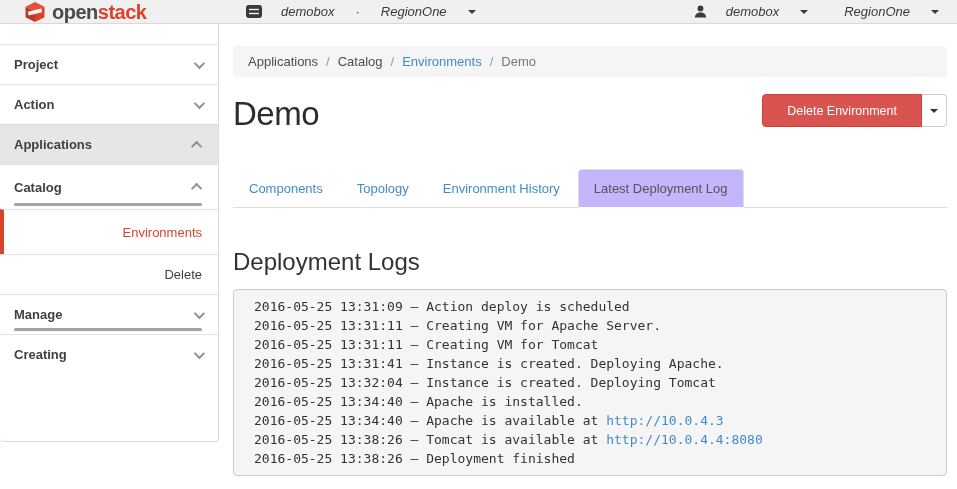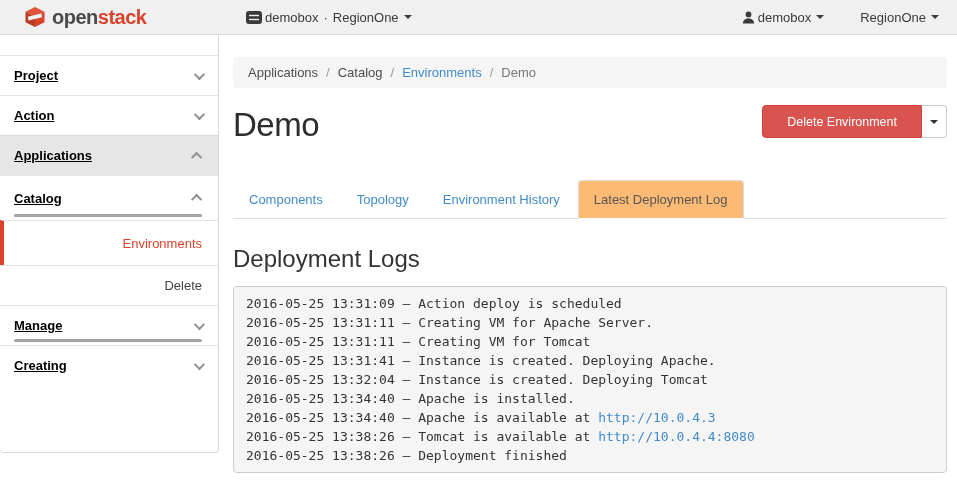--- a/index.html
+++ b/index.html
@@ -10,21 +10,21 @@
   *{box-sizing:border-box;margin:0;padding:0;}
   html,body{width:957px;height:489px;overflow:hidden;}
   body{
     font-family:"Liberation Sans",sans-serif;
     background:#ffffff;
     color:#333;
     font-size:13px;
   }
   
   .navbar{
-    height:35px;
+    height:24px;
     background:#f0f0f0;
     border-bottom:1px solid #d9d9d9;
     display:flex;
     align-items:center;
   }
   .brand{
     width:219px;
     padding-left:24px;
     display:flex;
     align-items:center;
@@ -35,24 +35,25 @@
     font-size:20px;
     font-weight:bold;
     letter-spacing:-0.5px;
     line-height:1;
   }
   .brand-text .open{color:#4a4a4a;}
   .brand-text .stack{color:var(--accent);}
   .nav-item{
     display:flex;
     align-items:center;
-    gap:3px;
+    gap:19px;
     color:#3a3a3a;
     cursor:pointer;
     white-space:nowrap;
+    font-style:italic;
   }
   .switcher{margin-left:27px;}
   .nav-right{
     margin-left:auto;
     display:flex;
     align-items:center;
     gap:36px;
     padding-right:18px;
   }
   .caret{
@@ -83,22 +84,21 @@
     display:flex;
     align-items:center;
     padding:0 16px 0 14px;
     border-top:1px solid #e4e4e4;
     cursor:pointer;
     background:#fff;
   }
   .side-row.tall{height:45px;}
   .side-header .label{
     font-weight:bold;
-    color:#000000;
-    text-decoration:underline;
+    color:#404040;
   }
   .side-row.expanded-bg{background:#e6e6e6;border-top-color:#d9d9d9;}
   .side-link{justify-content:flex-end;}
   .side-link .label{color:#3f3f3f;}
   .side-row.active{
     border-left:4px solid var(--accent);
     padding-left:10px;
   }
   .side-row.active .label{color:var(--accent);}
   .chev{
@@ -190,36 +190,36 @@
     padding:11px 15px;
     color:var(--link);
     text-decoration:none;
     cursor:pointer;
     border:1px solid transparent;
     border-radius:4px 4px 0 0;
     font-size:13px;
   }
   .tabs li.active a{
     color:#555;
-    background:#fdba74;
+    background:#c4b5fd;
     border-color:#ddd;
     border-bottom-color:#fff;
   }
   
   h3.section-title{
-    margin:26px 0 13px;
+    margin:40px 0 13px;
     font-size:24px;
     font-weight:400;
     color:#333;
   }
   .log-panel{
     background:#f5f5f5;
     border:1px solid #ccc;
     border-radius:4px;
-    padding:7px 12px;
+    padding:7px 20px;
     font-family:"DejaVu Sans Mono","Liberation Mono",monospace;
     font-size:13px;
     line-height:19px;
     color:#333;
     white-space:pre;
   }
   .log-line a{color:var(--link);text-decoration:none;cursor:pointer;}
   svg{display:block;}
 </style>
 </head>

